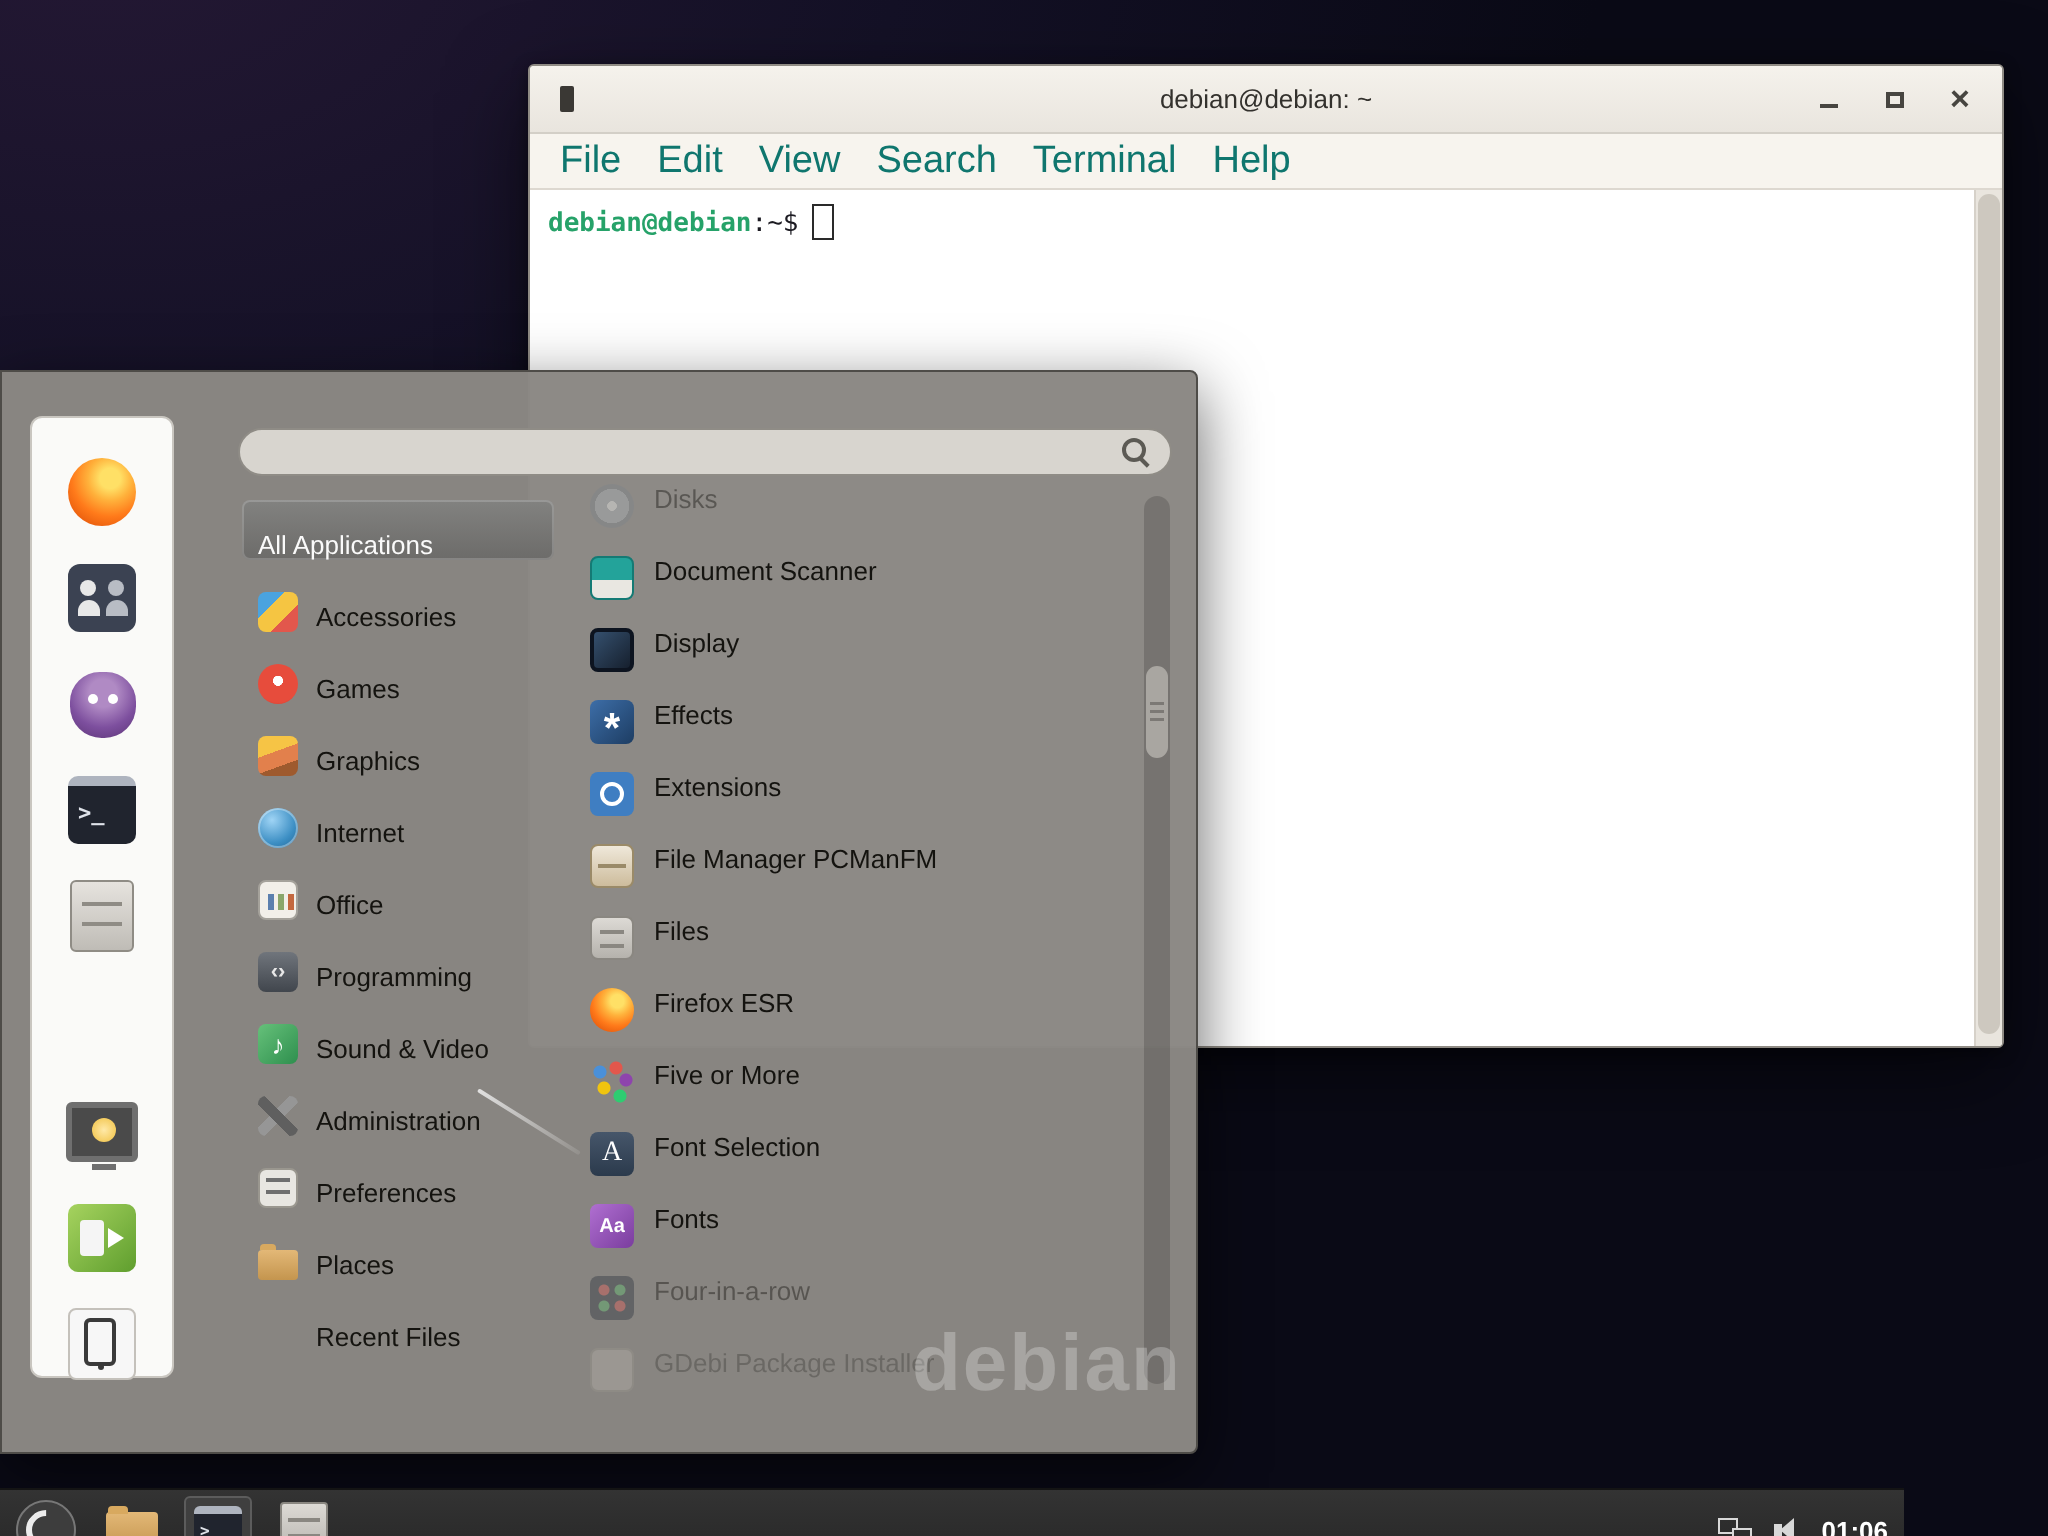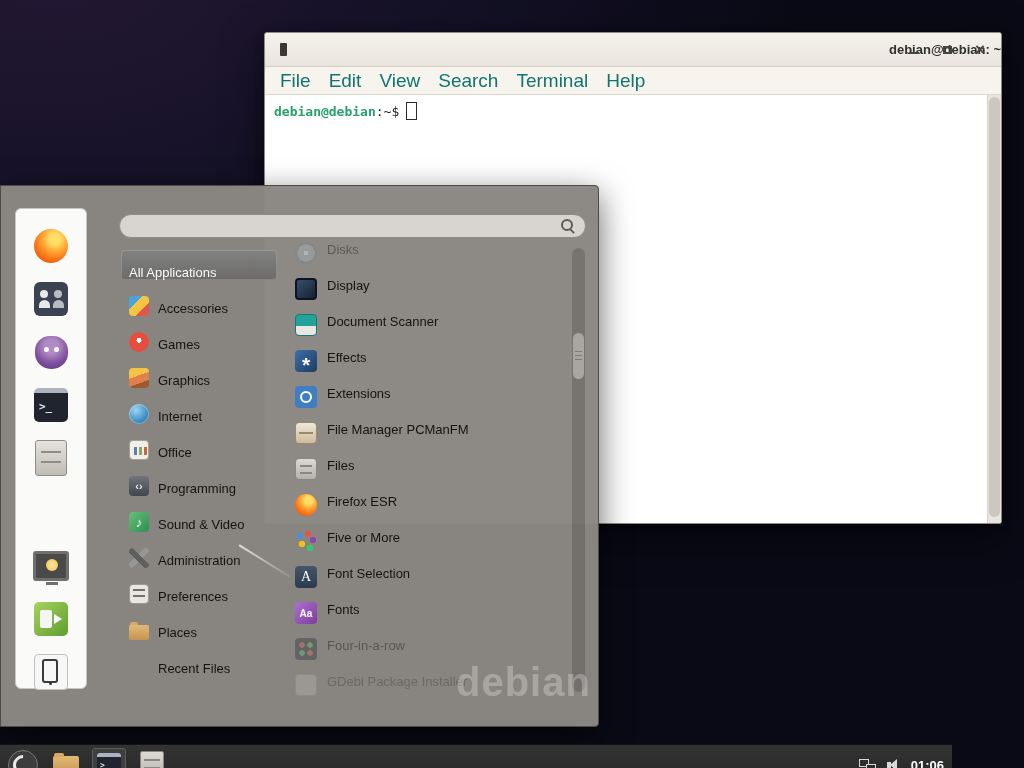--- a/index.html
+++ b/index.html
@@ -8,21 +8,21 @@
   .desktop{position:absolute;inset:0;
        background:radial-gradient(1000px 650px at 5% -5%, #241834 0%, #141126 40%, #0a0a16 75%)}
 
   
   .terminal-window{position:absolute;left:264px;top:32px;width:736px;height:490px;z-index:20;
        border:1px solid #8f8b84;border-radius:3px;overflow:hidden;
        box-shadow:0 14px 40px rgba(0,0,0,.55),0 2px 8px rgba(0,0,0,.4);background:#fff}
   .titlebar{position:relative;height:33px;background:linear-gradient(#f5f2ec,#e9e5de);
        border-bottom:1px solid #d3cfc7;display:flex;align-items:center}
   .win-icon{width:7px;height:13px;background:#3a3834;border-radius:1px;margin-left:15px}
-  .win-title{position:absolute;left:0;right:0;text-align:right;font-size:13px;font-weight:bold;color:#33312d}
+  .win-title{position:absolute;left:0;right:0;text-align:center;font-size:13px;font-weight:normal;color:#33312d}
   .win-controls{position:absolute;right:8px;top:0;height:33px;display:flex;align-items:center;gap:7px}
   .ctrl{width:26px;height:24px;display:flex;align-items:center;justify-content:center;border-radius:3px}
   .min-bar{width:9px;height:2px;background:#474540;margin-top:7px}
   .max-box{width:9px;height:8px;border:2px solid #474540;box-sizing:border-box}
   .ctrl-close::after{content:"×";font-size:17px;font-weight:bold;color:#474540;line-height:1}
   .menubar{height:27px;background:#f7f4ee;border-bottom:1px solid #ddd8d0;
        display:flex;align-items:center;padding:0 6px}
   .mb-item{padding:4px 9px;font-size:19px;color:#0f766e;border-radius:3px}
   .term-content{position:relative;height:429px;background:#ffffff;
        font-family:"DejaVu Sans Mono",monospace;font-size:13px}
@@ -321,26 +321,26 @@
         <span class="cat-label">Recent Files</span>
       </div>
     </div>
 
     <div class="apps">
       <div class="app-row faded">
         <span class="aicon disks-icon"></span>
         <span class="app-label">Disks</span>
       </div>
       <div class="app-row">
+        <span class="aicon document-scanner-icon"></span>
+        <span class="app-label">Document Scanner</span>
+      </div>
+      <div class="app-row">
         <span class="aicon display-icon"></span>
         <span class="app-label">Display</span>
-      </div>
-      <div class="app-row">
-        <span class="aicon document-scanner-icon"></span>
-        <span class="app-label">Document Scanner</span>
       </div>
       <div class="app-row">
         <span class="aicon effects-icon"></span>
         <span class="app-label">Effects</span>
       </div>
       <div class="app-row">
         <span class="aicon extensions-icon"></span>
         <span class="app-label">Extensions</span>
       </div>
       <div class="app-row">

